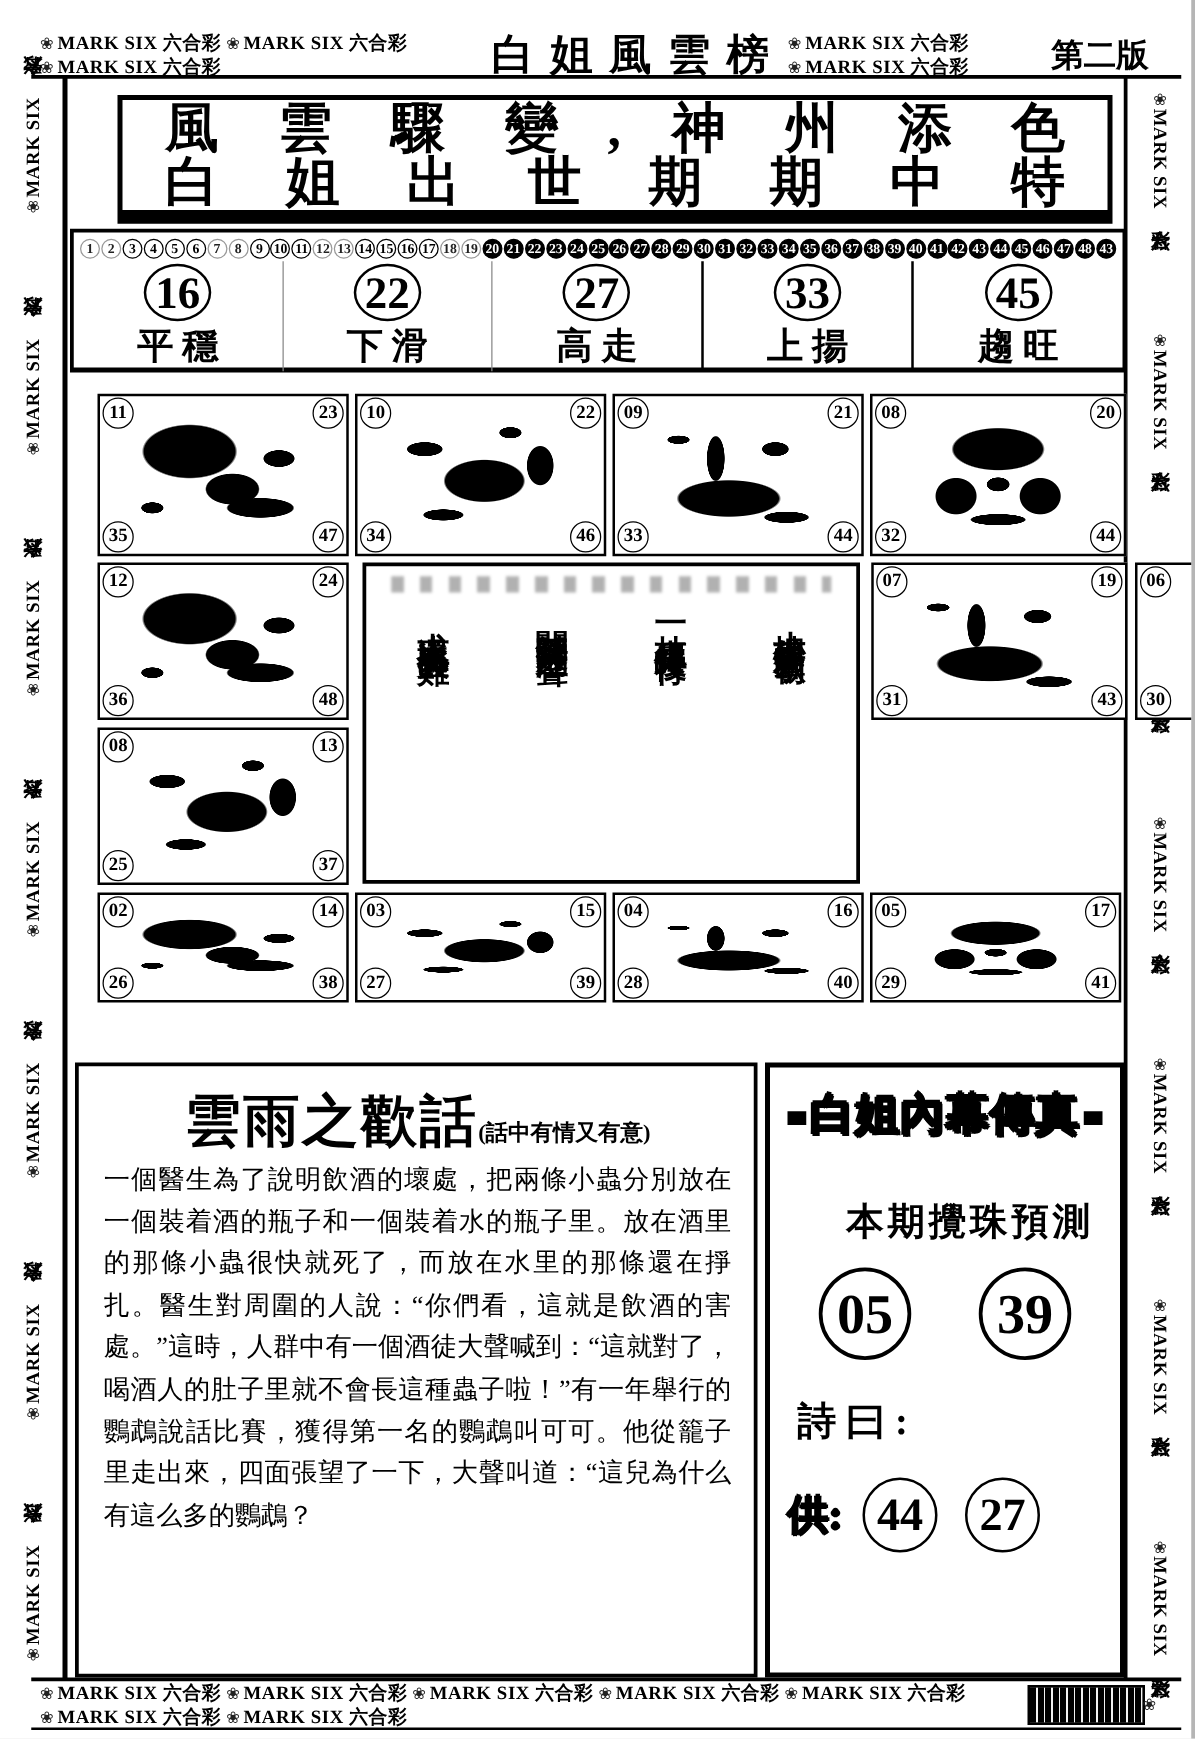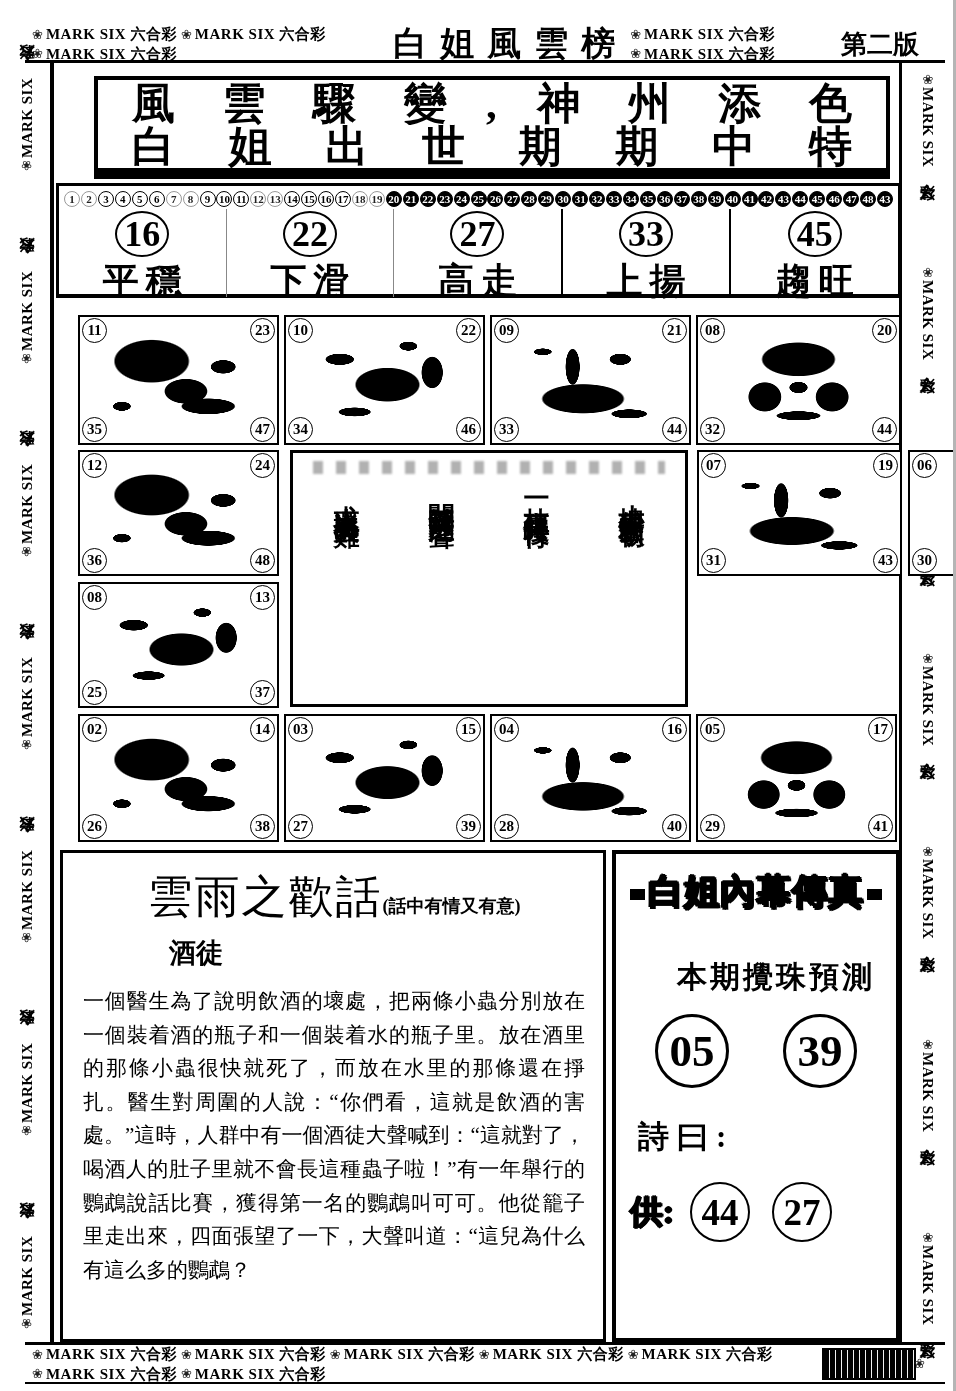--- a/index.html
+++ b/index.html
@@ -52,31 +52,31 @@
       text-align:center;font-weight:bold;flex:0 0 auto;}
   .nc.plain{border:1px solid #999;color:#222;}
   .nc.ring{border:1.5px solid #000;}
   .nc.filled{background:#000;color:#fff;border:1px solid #000;}
   .predrow{display:flex;height:88px;}
   .pcol{flex:1;display:flex;flex-direction:column;align-items:center;justify-content:space-between;padding:2px 0 4px;}
   .pcol + .pcol{border-left:1px solid #888;}
   .pcol:nth-child(4),.pcol:nth-child(5){border-left:2px solid #000;}
   .pcirc{width:54px;height:54px;border:2.5px solid #000;border-radius:50%;
          display:flex;align-items:center;justify-content:center;font-size:36px;font-weight:bold;}
-  .plab{font-size:36px;font-weight:bold;letter-spacing:7px;margin-right:-7px;}
+  .plab{font-size:29px;font-weight:bold;letter-spacing:7px;margin-right:-7px;}
 
   
   .trow{position:absolute;display:flex;gap:5px;}
   #row1{left:78px;top:315px;}
   #row4{left:78px;top:714px;}
   #mcolL{left:78px;top:450px;flex-direction:column;gap:6px;}
   #mcolR{left:697px;top:450px;flex-direction:row;gap:6px;}
   .tile{position:relative;width:201px;height:130px;border:2.5px solid #000;background:#fff;flex:0 0 auto;}
   #row1 .tile:last-child{width:205px;}
-  #row4 .tile{height:128px;}
+  #row4 .tile{height:88px;}
   #mcolL .tile,#mcolR .tile{height:126px;}
   #mcolR .tile{width:205px;}
   .corner{position:absolute;width:25px;height:25px;border:1.8px solid #000;border-radius:50%;
           text-align:center;line-height:22px;font-size:15px;font-weight:bold;
           background:rgba(255,255,255,.9);z-index:2;}
   .tl{top:1px;left:2px;}.tr{top:1px;right:2px;}.bl{bottom:1px;left:2px;}.br{bottom:1px;right:2px;}
   .ink{position:absolute;inset:16px 24px;background-repeat:no-repeat;}
   .v0{background:
       radial-gradient(42% 38% at 32% 30%,#000 58%,transparent 61%),
       radial-gradient(24% 22% at 55% 62%,#000 58%,transparent 61%),
@@ -110,21 +110,21 @@
           opacity:.45;filter:blur(1.2px);}
   .pcols{display:flex;flex-direction:row-reverse;justify-content:space-between;
          height:206px;padding:0 24px;}
   .pcol-v{writing-mode:vertical-rl;text-orientation:upright;font-size:26px;
           font-weight:bold;letter-spacing:3px;}
 
   
   .story{position:absolute;left:60px;top:850px;width:546px;height:492px;
          border:3px solid #000;padding:14px 18px 0 20px;}
   .story-head{text-align:center;white-space:nowrap;}
-  .story-title{font-size:45px;font-weight:normal;letter-spacing:2px;}
+  .story-title{font-size:45px;font-weight:bold;letter-spacing:2px;}
   .story-paren{font-size:18px;font-weight:bold;}
   .story-byline{font-size:27px;font-weight:bold;margin:8px 0 14px 86px;}
   .story-body{font-size:21px;line-height:1.6;text-align:justify;}
 
   
   .insider{position:absolute;left:612px;top:850px;width:288px;height:492px;
            border:4px solid #000;text-align:center;}
   .banner{margin:14px 6px 0;font-size:35px;font-weight:bold;letter-spacing:1px;white-space:nowrap;
           text-shadow:1.5px 0 #000,-1.5px 0 #000,0 1.5px #000,0 -1.5px #000,2px 2px 0 #000;}
   .banner::before,.banner::after{content:"";display:inline-block;width:15px;height:11px;
@@ -393,21 +393,20 @@
         <div class="pcol-v">一枝賣得幔幔行</div>
         <div class="pcol-v">關鍵時刻汪一聲</div>
         <div class="pcol-v">求人還比登天難</div>
       </div>
   </div>
 
   <div class="story">
     <div class="story-head">
       <span class="story-title">雲雨之歡話</span><span class="story-paren">(話中有情又有意)</span>
     </div>
-    <div class="story-byline">酒徒</div>
     <div class="story-body">一個醫生為了說明飲酒的壞處，把兩條小蟲分別放在一個裝着酒的瓶子和一個裝着水的瓶子里。放在酒里的那條小蟲很快就死了，而放在水里的那條還在掙扎。醫生對周圍的人說：“你們看，這就是飲酒的害處。”這時，人群中有一個酒徒大聲喊到：“這就對了，喝酒人的肚子里就不會長這種蟲子啦！”有一年舉行的鸚鵡說話比賽，獲得第一名的鸚鵡叫可可。他從籠子里走出來，四面張望了一下，大聲叫道：“這兒為什么有這么多的鸚鵡？</div>
   </div>
 
   <div class="insider">
     <div class="banner">白姐內幕傳真</div>
     <div class="pred-label">本期攪珠預測</div>
     <div class="circles" id="predcircles">
         <div class="bigc">05</div>
         <div class="bigc">39</div>
       </div>

